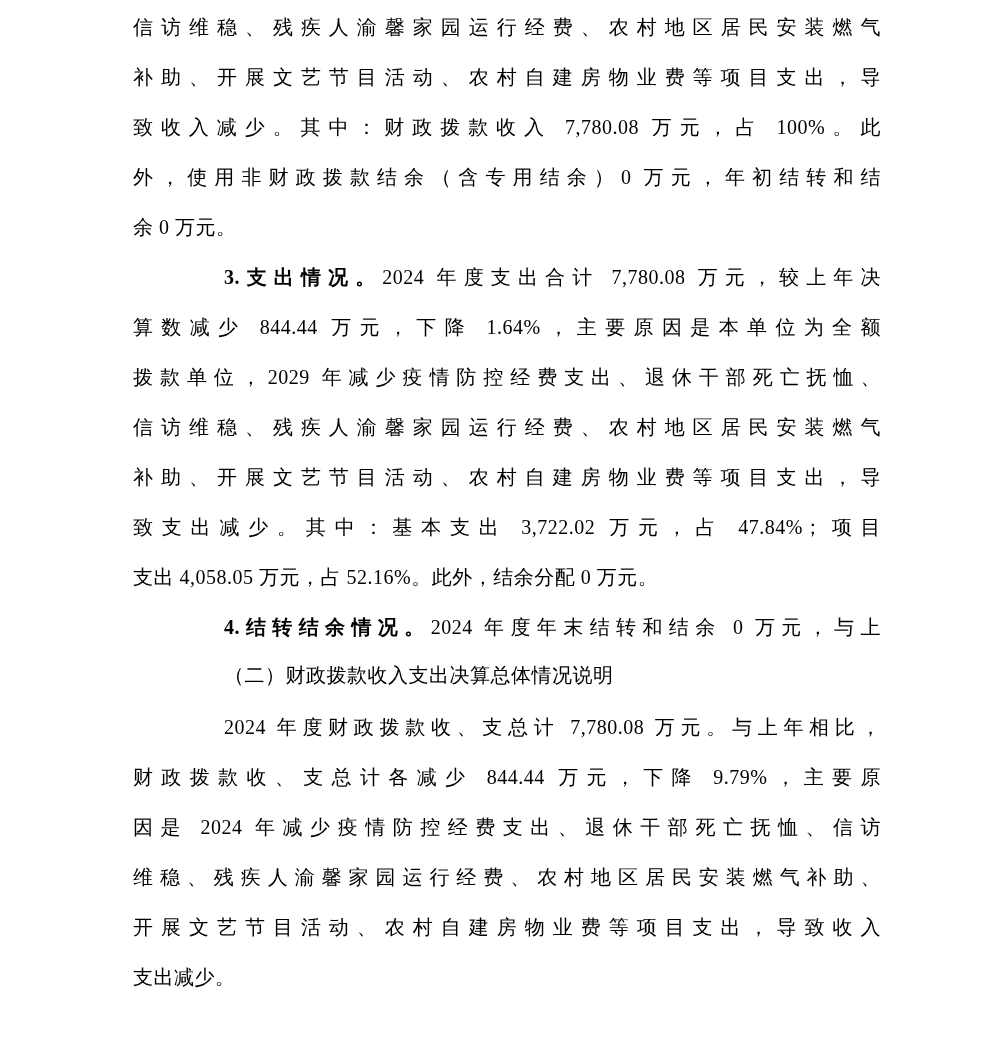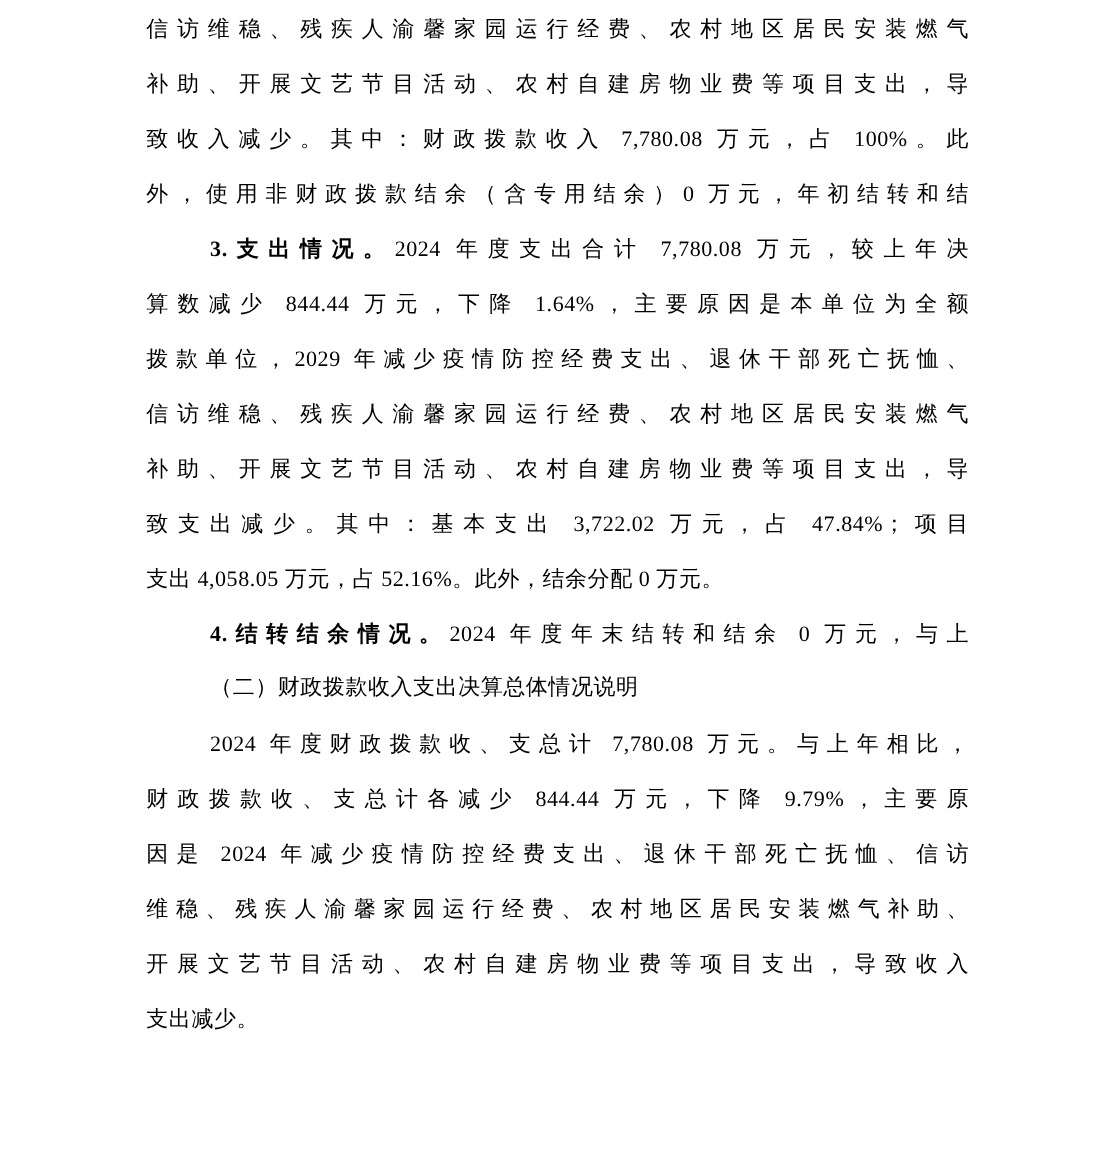--- a/index.html
+++ b/index.html
@@ -35,38 +35,40 @@
     letter-spacing: 0.5px;
     white-space: normal;
   }
   .line.justify {
     text-align: justify;
     text-align-last: justify;
     text-justify: inter-character;
   }
   .line.indent {
     text-indent: 58px;
+    margin-left: 33px;
   }
   .line .bold {
     font-weight: bold;
   }
   
   .line.kaiti {
     font-family: Liberation Mono, monospace;
   }
 </style>
 </head>
 <body>
 
 <div class="page">
   <div class="content" id="content">
       <div class="line justify"><span>信访维稳、残疾人渝馨家园运行经费、农村地区居民安装燃气</span></div>
       <div class="line justify"><span>补助、开展文艺节目活动、农村自建房物业费等项目支出，导</span></div>
       <div class="line justify"><span>致收入减少。其中：财政拨款收入 7,780.08 万元，占 100%。此</span></div>
       <div class="line justify"><span>外，使用非财政拨款结余（含专用结余）0 万元，年初结转和结</span></div>
+      <div class="line"><span>余 0 万元。</span></div>
       <div class="line justify indent"><span class="bold">3.支出情况。</span><span>2024 年度支出合计 7,780.08 万元，较上年决</span></div>
       <div class="line justify"><span>算数减少 844.44 万元，下降 1.64%，主要原因是本单位为全额</span></div>
       <div class="line justify"><span>拨款单位，2029 年减少疫情防控经费支出、退休干部死亡抚恤、</span></div>
       <div class="line justify"><span>信访维稳、残疾人渝馨家园运行经费、农村地区居民安装燃气</span></div>
       <div class="line justify"><span>补助、开展文艺节目活动、农村自建房物业费等项目支出，导</span></div>
       <div class="line justify"><span>致支出减少。其中：基本支出 3,722.02 万元，占 47.84%；项目</span></div>
       <div class="line"><span>支出 4,058.05 万元，占 52.16%。此外，结余分配 0 万元。</span></div>
       <div class="line justify indent"><span class="bold">4.结转结余情况。</span><span>2024 年度年末结转和结余 0 万元，与上</span></div>
       <div class="line indent kaiti"><span>（二）财政拨款收入支出决算总体情况说明</span></div>
       <div class="line justify indent"><span>2024 年度财政拨款收、支总计 7,780.08 万元。与上年相比，</span></div>

